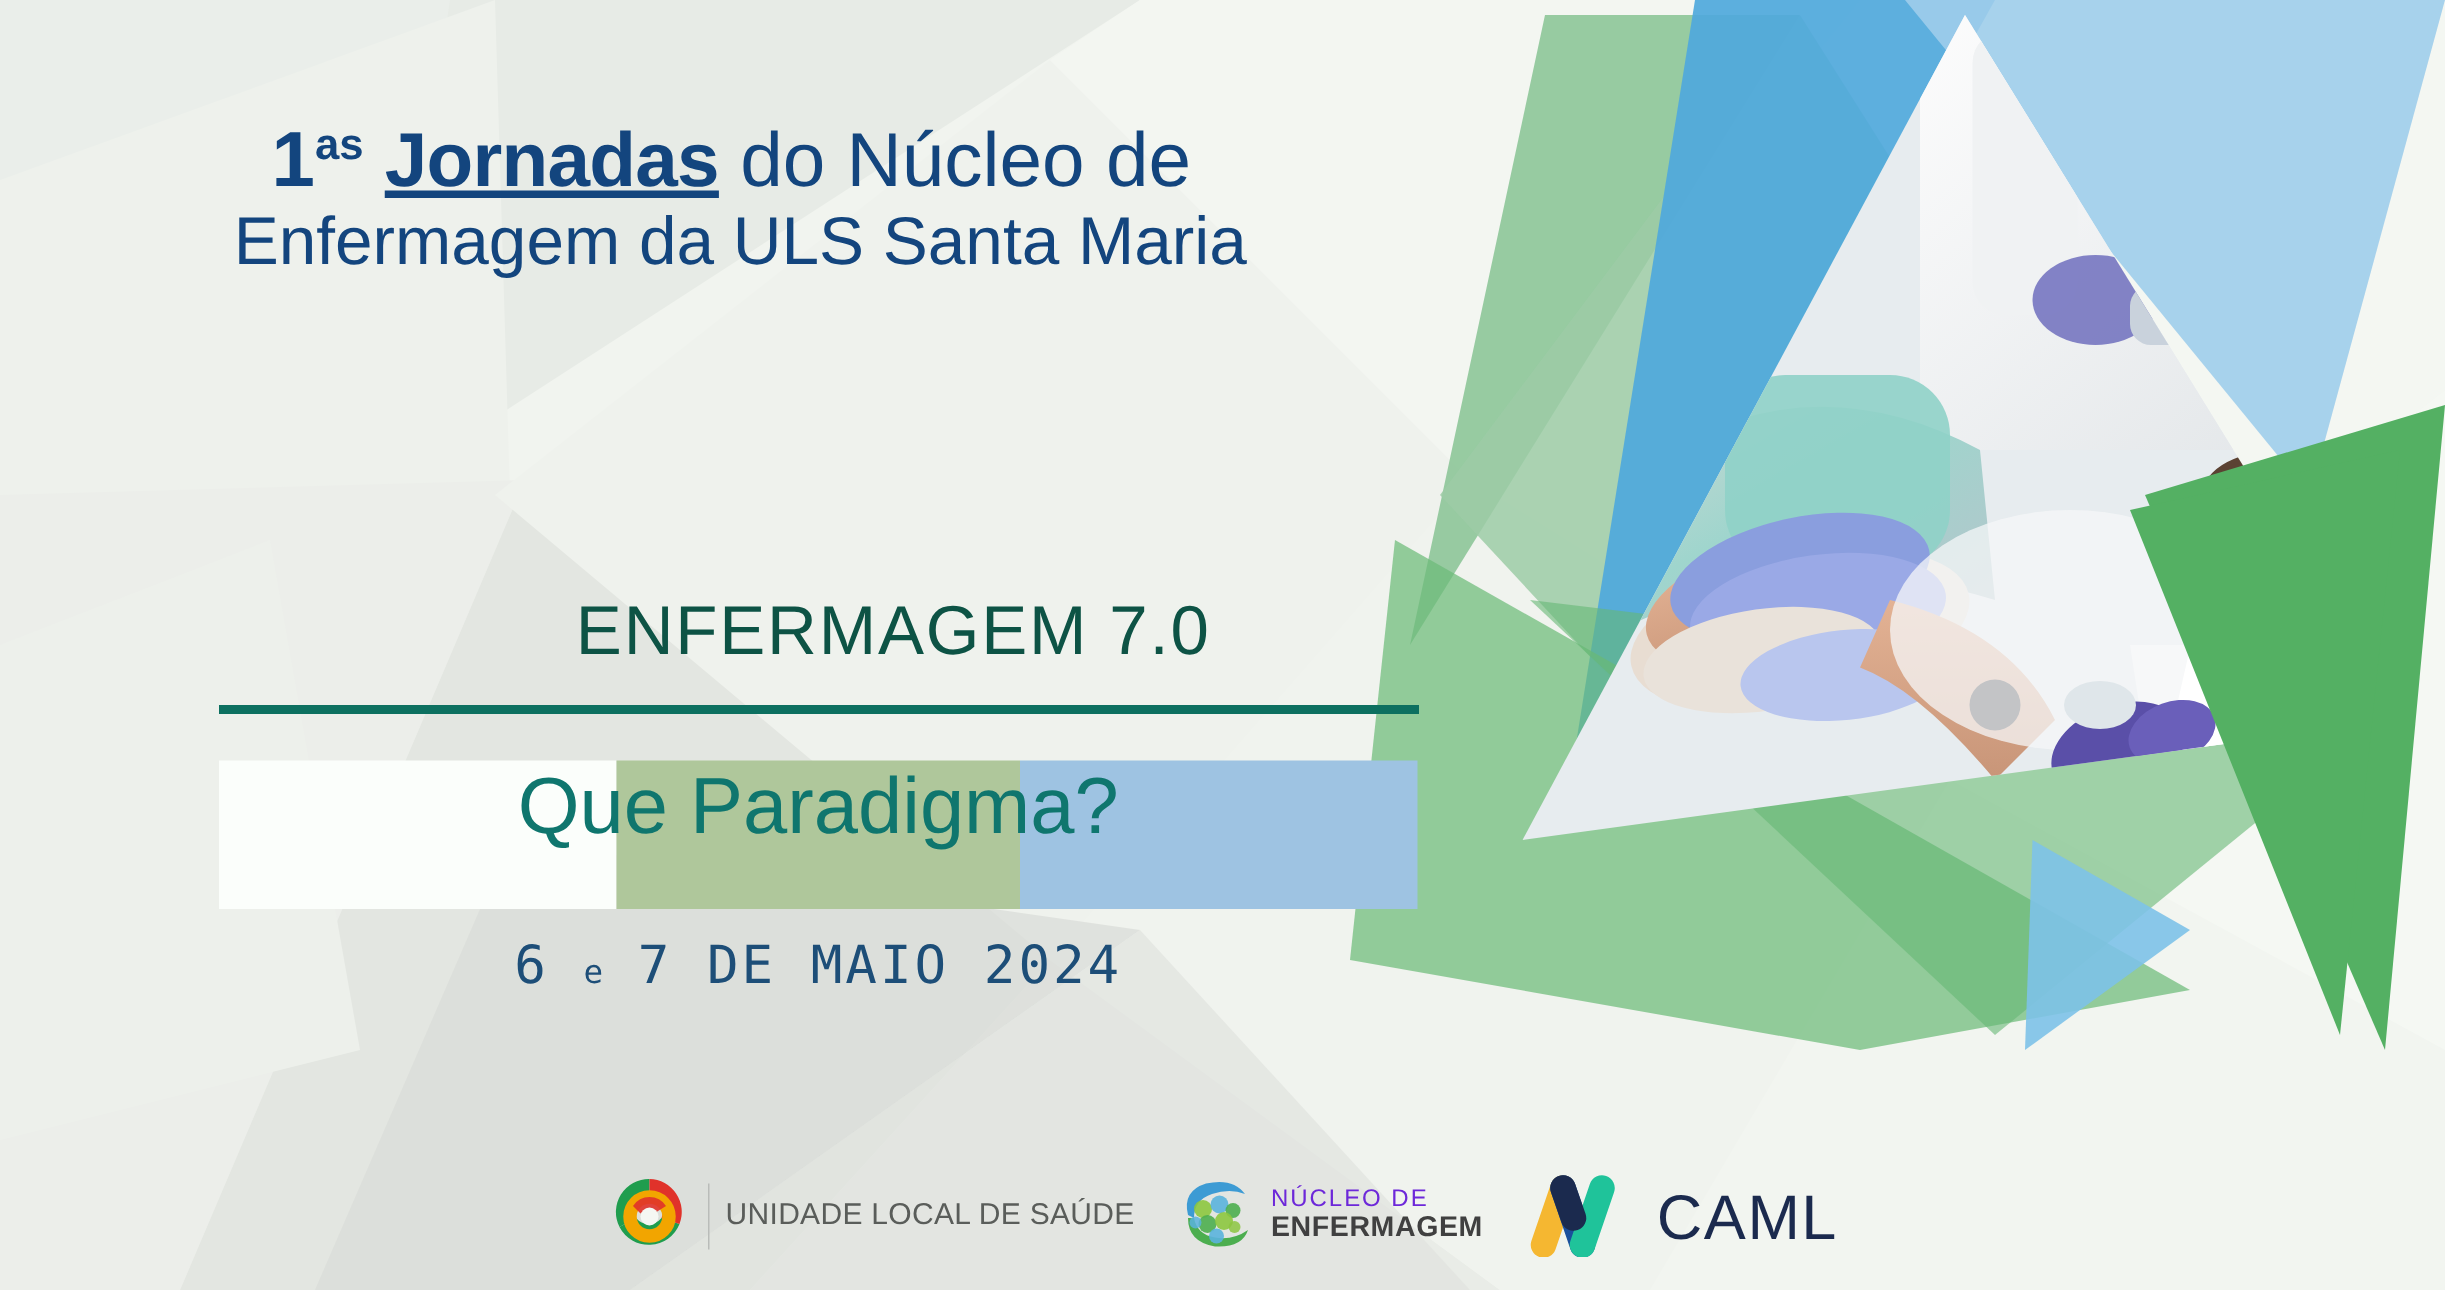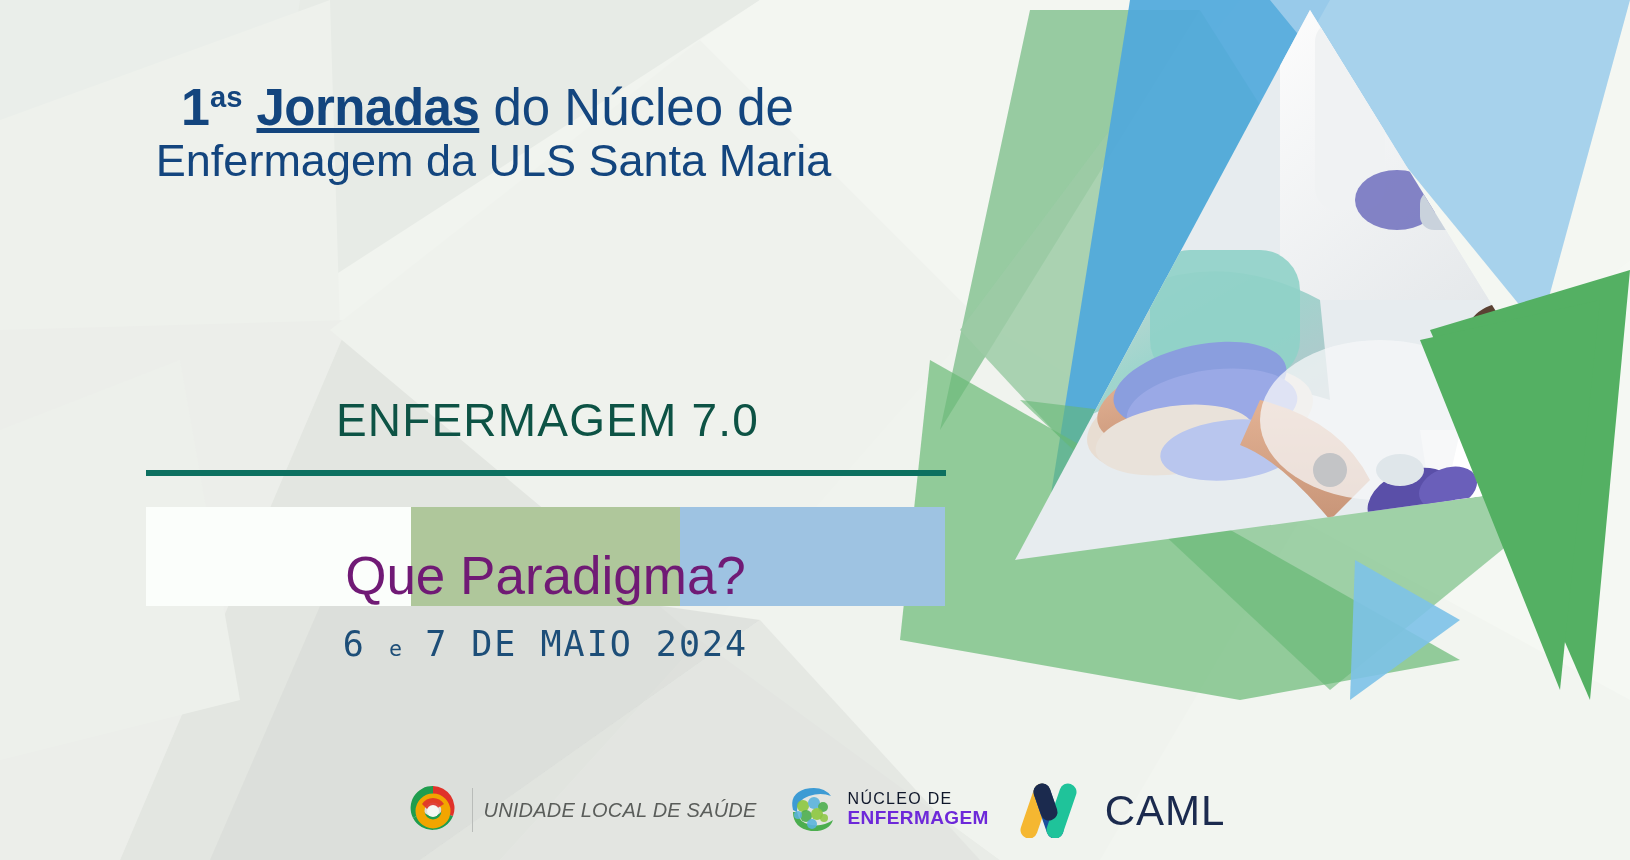--- a/index.html
+++ b/index.html
@@ -82,20 +82,21 @@
     position: absolute;
     left: 0;
     top: 393px;
     width: 1095px;
     text-align: center;
     z-index: 3;
     font-size: 46px;
     font-weight: 400;
     letter-spacing: 1.2px;
     color: #0d5345;
+    padding-left: 48px;
   }
 
   
   .rule {
     position: absolute;
     left: 146px;
     top: 470px;
     width: 800px;
     height: 6px;
     background: #0d7060;
@@ -118,25 +119,25 @@
   .seg-blue  { width: 265px; background: #9ec3e2; }
 
   .subtitle {
     position: absolute;
     left: 146px;
     top: 507px;
     width: 799px;
     height: 99px;
     z-index: 3;
     display: flex;
-    align-items: flex-end;
+    align-items: flex-start;
     justify-content: center;
     font-size: 53px;
     font-weight: 400;
-    color: #701a75;
+    color: #0f766e;
   }
 
   
   .date {
     position: absolute;
     left: 146px;
     top: 624px;
     width: 799px;
     text-align: center;
     z-index: 3;
@@ -173,21 +174,20 @@
   .uls .divider {
     width: 1px;
     height: 44px;
     background: #b9bcb9;
   }
   .uls .uls-text {
     display: flex;
     flex-direction: row;
     line-height: 1.04;
     color: #5a5d5a;
-    font-style: italic;
   }
   .uls .uls-l1 {
     font-size: 20px;
     letter-spacing: 0.2px;
     font-weight: 400;
   }
   .uls .uls-l2 {
     font-size: 23px;
     font-weight: 700;
     letter-spacing: 0.2px;
@@ -197,27 +197,27 @@
   
   .nucleo { gap: 9px; }
   .nucleo .nuc-text {
     display: flex;
     flex-direction: column;
     line-height: 1.06;
   }
   .nucleo .nuc-l1 {
     font-size: 16px;
     letter-spacing: 1.3px;
-    color: #0f172a;
+    color: #6d28d9;
     font-weight: 400;
   }
   .nucleo .nuc-l2 {
     font-size: 19px;
     letter-spacing: 0.4px;
-    color: #6d28d9;
+    color: #404040;
     font-weight: 700;
   }
 
   
   .caml { gap: 20px; }
   .caml .caml-word {
     font-size: 42px;
     letter-spacing: 1px;
     color: #1b2a4e;
     font-weight: 400;

